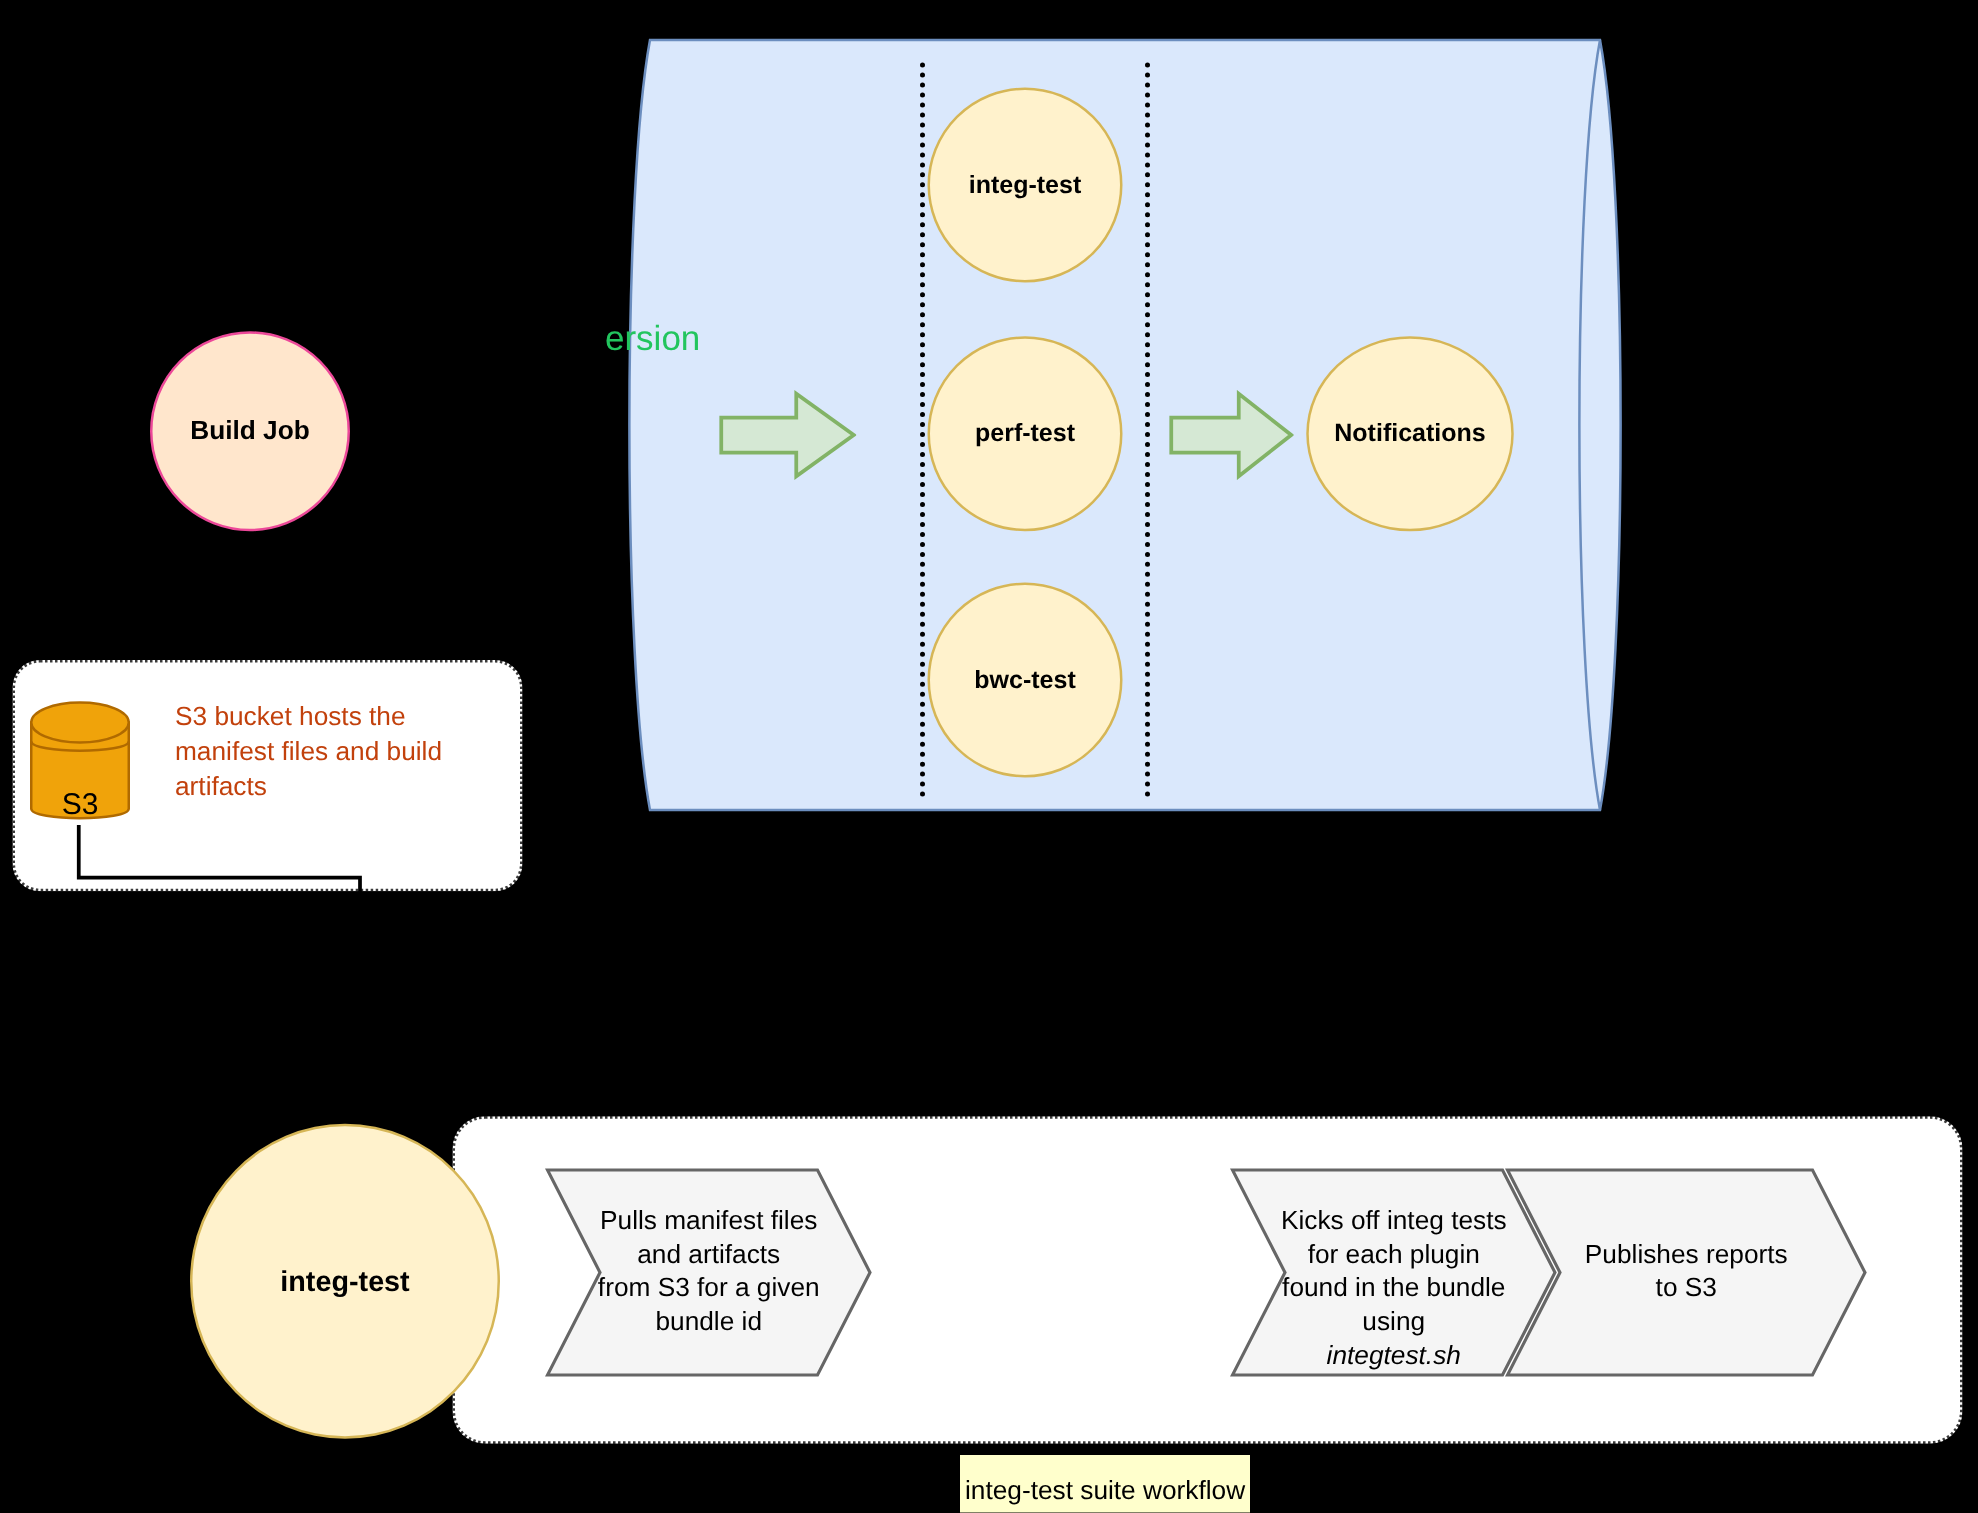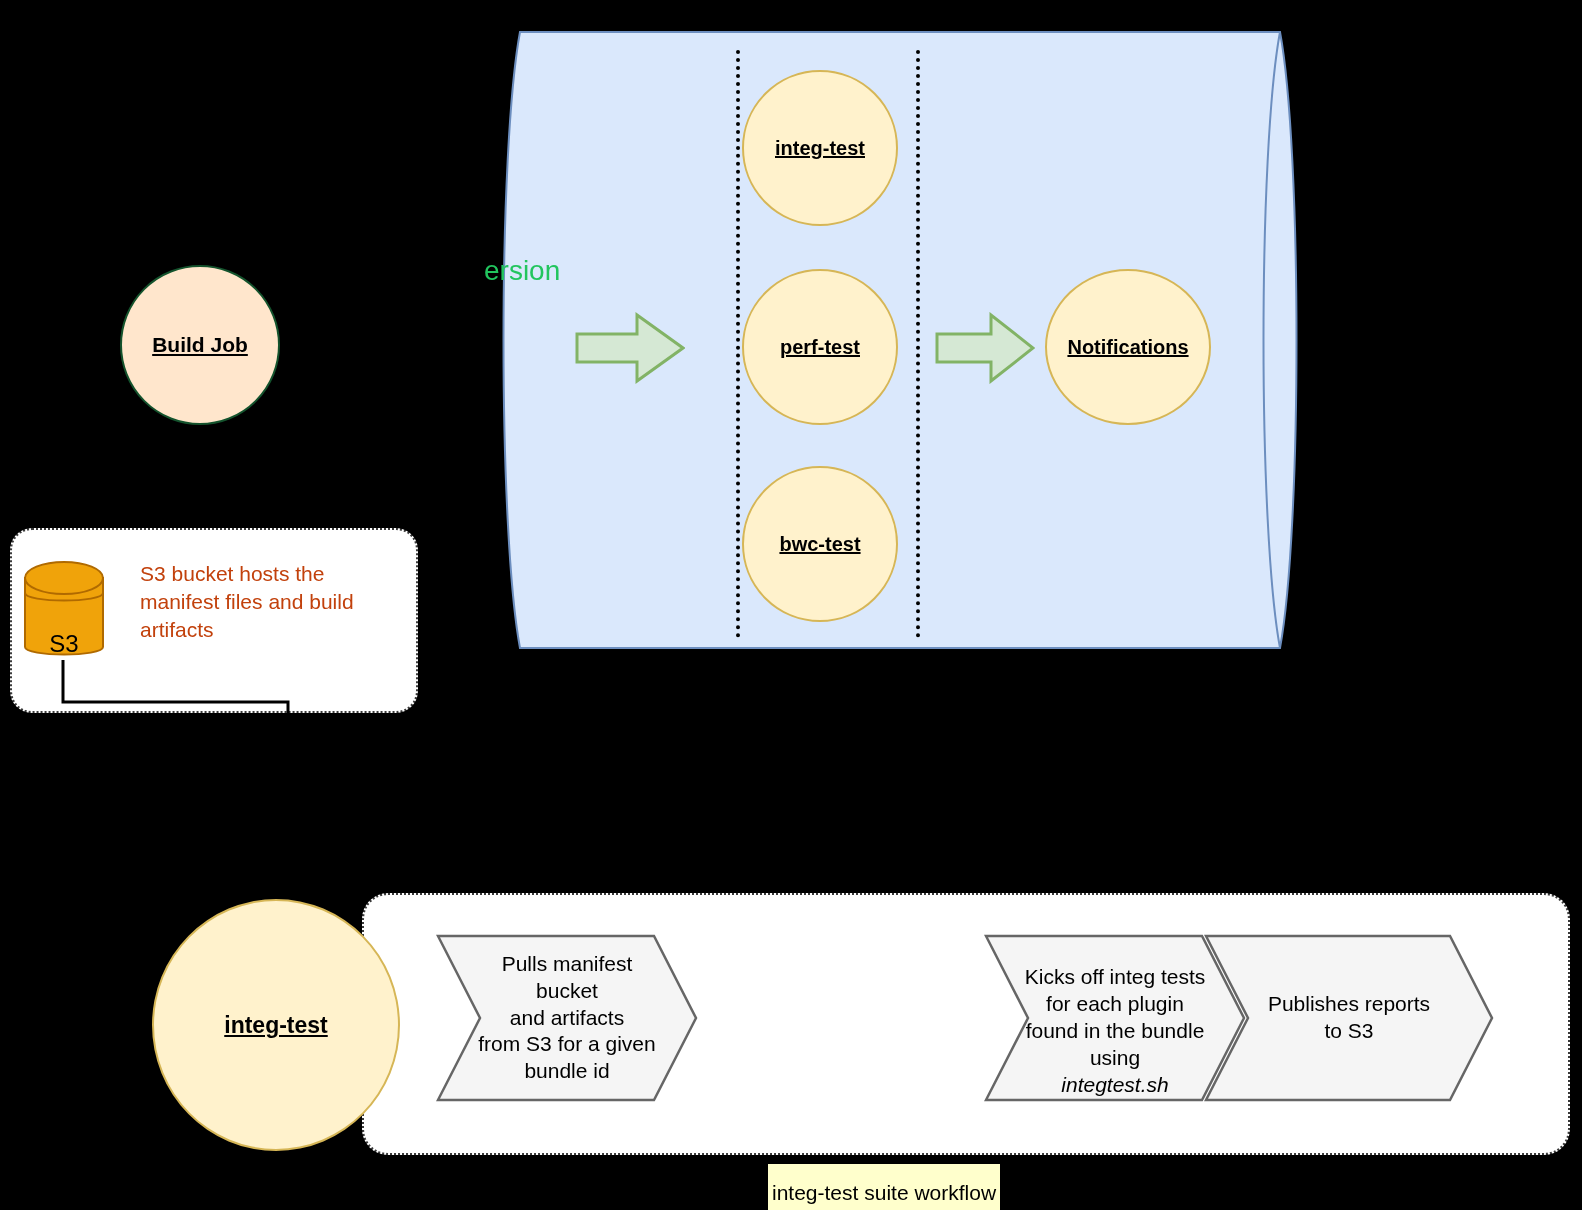--- a/index.html
+++ b/index.html
@@ -26,30 +26,29 @@
 
   
   .shape-label {
     position: absolute;
     display: flex;
     align-items: center;
     justify-content: center;
     text-align: left;
     line-height: 1.22;
     pointer-events: none;
-    text-decoration: underline;
   }
 
   
   #build-job-circle {
     left: 120px; top: 265px;
     width: 160px; height: 160px;
     border-radius: 50%;
     background: #FFE6CC;
-    border: 2px solid #14532d;
+    border: 2px solid #ec4899;
     box-sizing: border-box;
   }
   #build-job-circle .shape-label {
     inset: 0;
     font-size: 21px;
     font-weight: bold;
   }
 
   
   #s3-group {
@@ -269,21 +268,21 @@
 
   <div class="abs" id="integ-test-circle">
     <div class="shape-label">integ-test</div>
   </div>
 
   <div class="chevron-wrap" id="chevron-0">
     <svg width="262" height="168" viewBox="0 0 262 168" preserveAspectRatio="none">
       <polygon points="2,2 218,2 260,84 218,166 2,166 44,84" fill="#F5F5F5" stroke="#666666" stroke-width="2.5"></polygon>
     </svg>
     <div class="chevron-text">
-      <span>Pulls manifest bucket
+      <span>Pulls manifest files
 and artifacts
 from S3 for a given
 bundle id</span>
     </div>
   </div>
 
 
   <div class="chevron-wrap" id="chevron-2">
     <svg width="262" height="168" viewBox="0 0 262 168" preserveAspectRatio="none">
       <polygon points="2,2 218,2 260,84 218,166 2,166 44,84" fill="#F5F5F5" stroke="#666666" stroke-width="2.5"></polygon>

